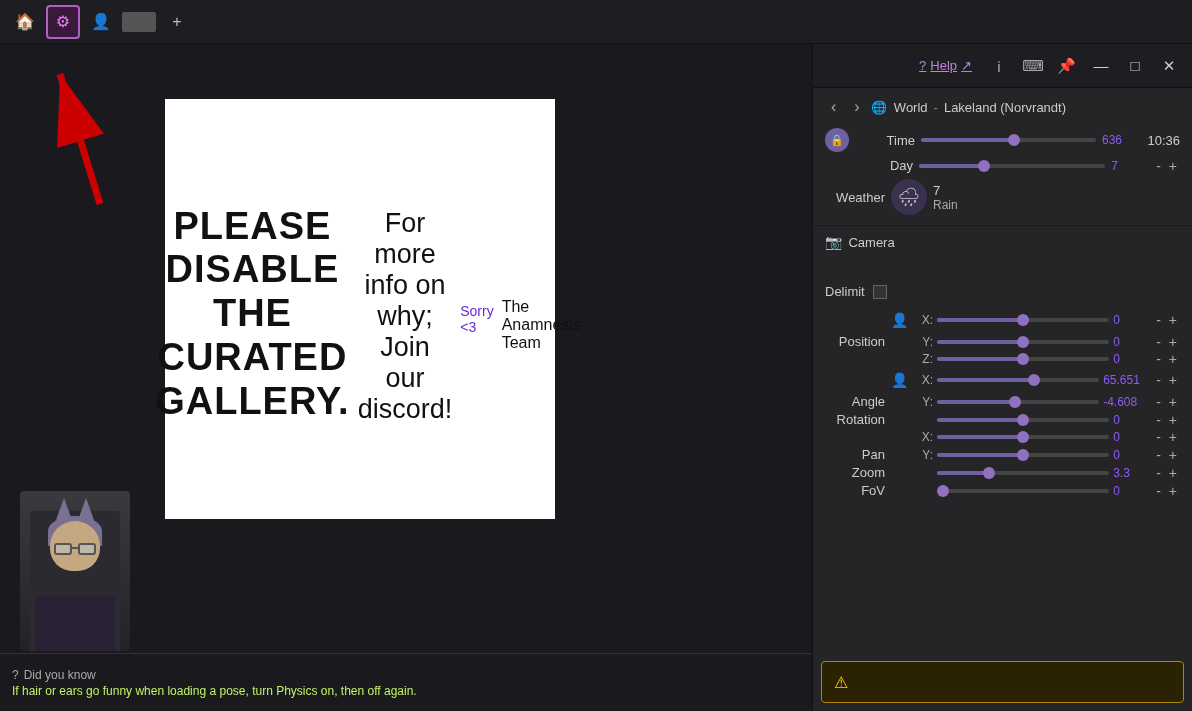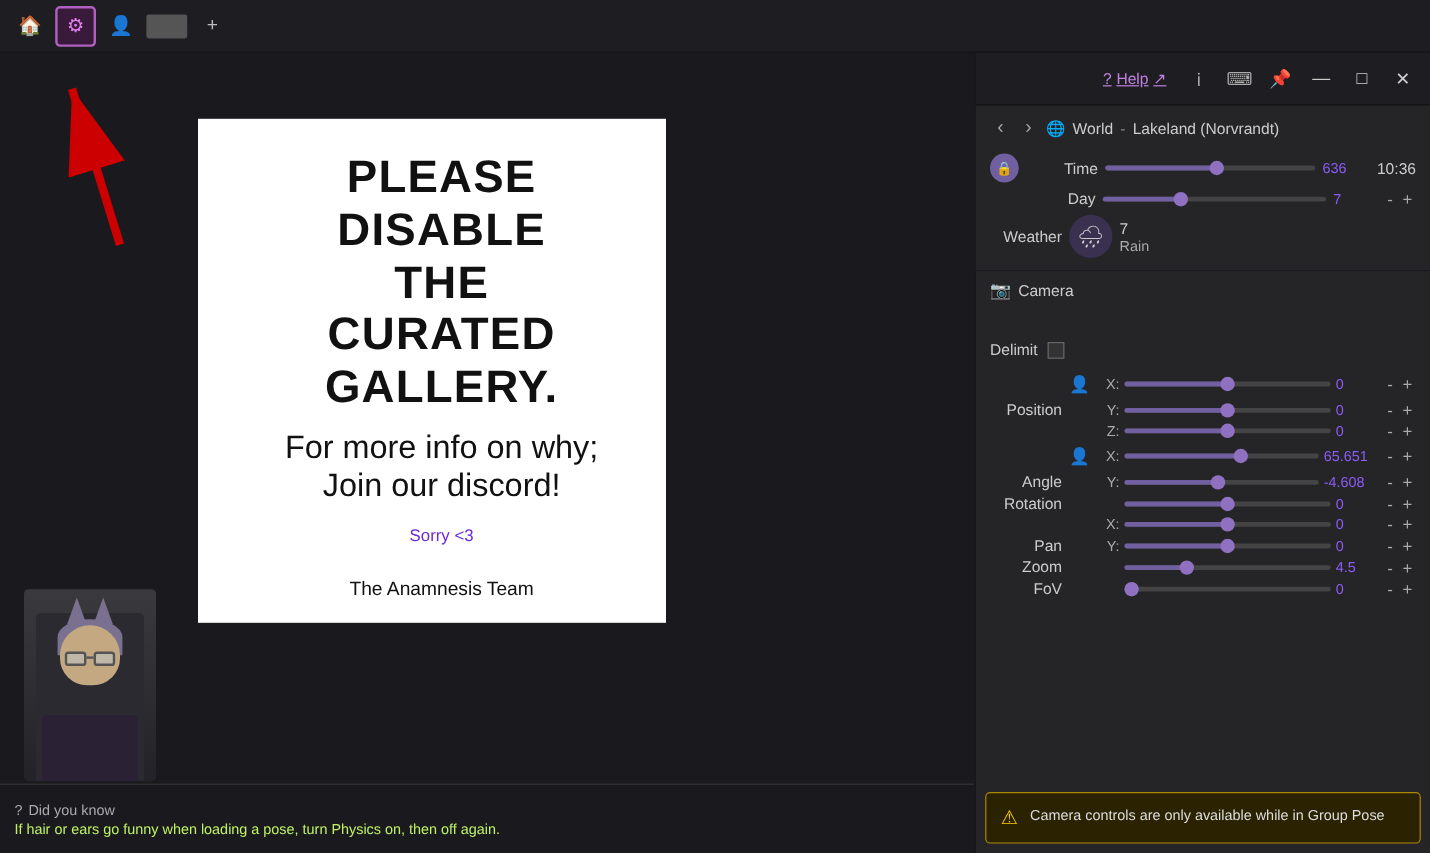--- a/index.html
+++ b/index.html
@@ -75,21 +75,21 @@
 
     
     .white-card {
       position: absolute;
       top: 55px;
       left: 165px;
       width: 390px;
       height: 420px;
       background: white;
       display: flex;
-      flex-direction: column;
+      flex-direction: row;
       align-items: center;
       justify-content: center;
       padding: 30px 20px 20px 36px;
       gap: 8px;
     }
     .card-title {
       font-size: 38px;
       font-weight: 900;
       color: #111;
       text-align: center;
@@ -713,21 +713,21 @@
       </div>
 
       <div class="cam-row">
         <span class="cam-label">Zoom</span>
         <div class="cam-spacer"></div>
         <span class="cam-axis"></span>
         <div class="slider-track">
           <div class="slider-fill" style="width:30%;"></div>
           <div class="slider-thumb" style="left:calc(30% - 6px);"></div>
         </div>
-        <span class="slider-value">4.5</span>
+        <span class="slider-value">3.3</span>
         <div class="slider-pm">
           <button class="pm-btn">-</button>
           <button class="pm-btn">+</button>
         </div>
       </div>
 
       <div class="cam-row">
         <span class="cam-label">FoV</span>
         <div class="cam-spacer"></div>
         <span class="cam-axis"></span>
@@ -738,17 +738,16 @@
         <span class="slider-value">0</span>
         <div class="slider-pm">
           <button class="pm-btn">-</button>
           <button class="pm-btn">+</button>
         </div>
       </div>
     </div>
 
     <div class="warning-banner">
       <span class="warning-icon">⚠</span>
-      <span class="warning-text">Camera controls are only available while in Group Pose</span>
     </div>
 
   </div>
 </div>
 
 </body></html>

